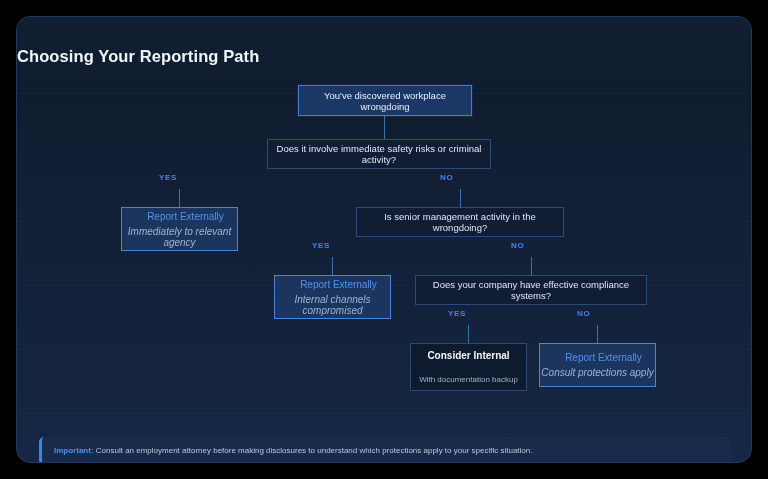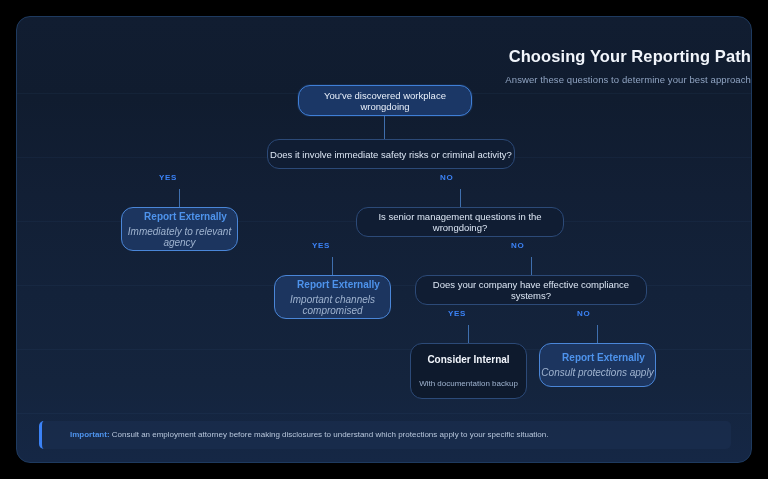--- a/index.html
+++ b/index.html
@@ -32,39 +32,39 @@
     width: 100%;
     height: 1px;
     background: rgba(86, 130, 190, 0.07);
   }
 
   
   #hdr {
     position: absolute;
     left: 0; top: 30px;
     width: 100%;
-    text-align: right;
+    text-align: left;
   }
   #title {
     font-size: 16.5px;
     font-weight: bold;
     color: #f1f5fb;
     letter-spacing: 0.1px;
   }
   #subtitle {
     margin-top: 8px;
     font-size: 9.5px;
     color: #90a4c2;
     letter-spacing: 0.1px;
   }
 
   
   .node {
     position: absolute;
-    border-radius: 12px;
+    border-radius: 0;
     display: flex;
     flex-direction: column;
     align-items: center;
     justify-content: center;
     text-align: center;
   }
 
   
   .node.start {
     background: #1b3766;
@@ -90,21 +90,21 @@
   }
 
   
   .node.external {
     background: #1c3car;
     background: #1c355f;
     border: 1px solid #4a86d8;
   }
   .node.external .n-title {
     font-size: 10px;
-    font-weight: bold;
+    font-weight: normal;
     color: #4e93ec;
     padding-left: 12px;
   }
   .node.external .n-sub {
     margin-top: 4px;
     font-size: 10px;
     color: #9fb3cf;
     font-style: italic;
   }
 
@@ -136,30 +136,30 @@
     font-weight: bold;
     color: #3b82f6;
     letter-spacing: 0.7px;
     transform: translateX(-50%);
   }
 
   
   #footer {
     position: absolute;
     left: 22px;
-    top: 404px;
+    top: 420px;
     width: 692px;
     height: 28px;
     background: #17264057;
     background: rgba(28, 48, 82, 0.55);
     border-radius: 5px;
     border-left: 3px solid #3b82f6;
     display: flex;
     align-items: center;
-    padding-left: 28px;
+    padding-left: 12px;
   }
   #footer .f-text {
     font-size: 8px;
     color: #b8c7dc;
     line-height: 1.2;
   }
   #footer .f-strong {
     color: #4e93ec;
     font-weight: bold;
   }
@@ -171,70 +171,69 @@
 
   <div class="band" style="top:76px"></div>
   <div class="band" style="top:140px"></div>
   <div class="band" style="top:204px"></div>
   <div class="band" style="top:268px"></div>
   <div class="band" style="top:332px"></div>
   <div class="band" style="top:396px"></div>
 
   <div id="hdr">
     <div id="title">Choosing Your Reporting Path</div>
-    <div id="subtitle">Answer these questions to determine your best approach</div>
   </div>
 
   <div class="node start" style="left:281px; top:68px; width:174px; height:31px;">
     <span class="n-title">You've discovered workplace wrongdoing</span>
   </div>
 
   <div class="vline" style="left:367px; top:99px; height:23px;"></div>
 
-  <div class="node question" style="left:250px; top:122px; width:248px; height:30px;">
+  <div class="node question" style="left:250px; top:122px; width:224px; height:30px;">
     <span class="n-title">Does it involve immediate safety risks or criminal activity?</span>
   </div>
 
   <div class="branch-label" style="left:162px; top:156px; width:40px;">YES</div>
   <div class="vline" style="left:162px; top:172px; height:18px;"></div>
 
   <div class="branch-label" style="left:443px; top:156px; width:40px;">NO</div>
   <div class="vline" style="left:443px; top:172px; height:18px;"></div>
 
   <div class="node external" style="left:104px; top:190px; width:117px; height:44px;">
     <span class="n-title">Report Externally</span>
     <span class="n-sub">Immediately to relevant agency</span>
   </div>
 
   <div class="node question" style="left:339px; top:190px; width:208px; height:30px;">
-    <span class="n-title">Is senior management questions in the wrongdoing?</span>
+    <span class="n-title">Is senior management activity in the wrongdoing?</span>
   </div>
 
   <div class="branch-label" style="left:315px; top:224px; width:40px;">YES</div>
   <div class="vline" style="left:315px; top:240px; height:18px;"></div>
 
   <div class="branch-label" style="left:514px; top:224px; width:40px;">NO</div>
   <div class="vline" style="left:514px; top:240px; height:18px;"></div>
 
   <div class="node external" style="left:257px; top:258px; width:117px; height:44px;">
     <span class="n-title">Report Externally</span>
-    <span class="n-sub">Important channels compromised</span>
+    <span class="n-sub">Internal channels compromised</span>
   </div>
 
   <div class="node question" style="left:398px; top:258px; width:232px; height:30px;">
     <span class="n-title">Does your company have effective compliance systems?</span>
   </div>
 
   <div class="branch-label" style="left:451px; top:292px; width:40px;">YES</div>
   <div class="vline" style="left:451px; top:308px; height:18px;"></div>
 
   <div class="branch-label" style="left:580px; top:292px; width:40px;">NO</div>
   <div class="vline" style="left:580px; top:308px; height:18px;"></div>
 
-  <div class="node internal" style="left:393px; top:326px; width:117px; height:56px;">
+  <div class="node internal" style="left:393px; top:326px; width:117px; height:48px;">
     <span class="n-title">Consider Internal</span>
     <span class="n-sub">With documentation backup</span>
   </div>
 
   <div class="node external" style="left:522px; top:326px; width:117px; height:44px;">
     <span class="n-title">Report Externally</span>
     <span class="n-sub">Consult protections apply</span>
   </div>
 
   <div id="footer">

